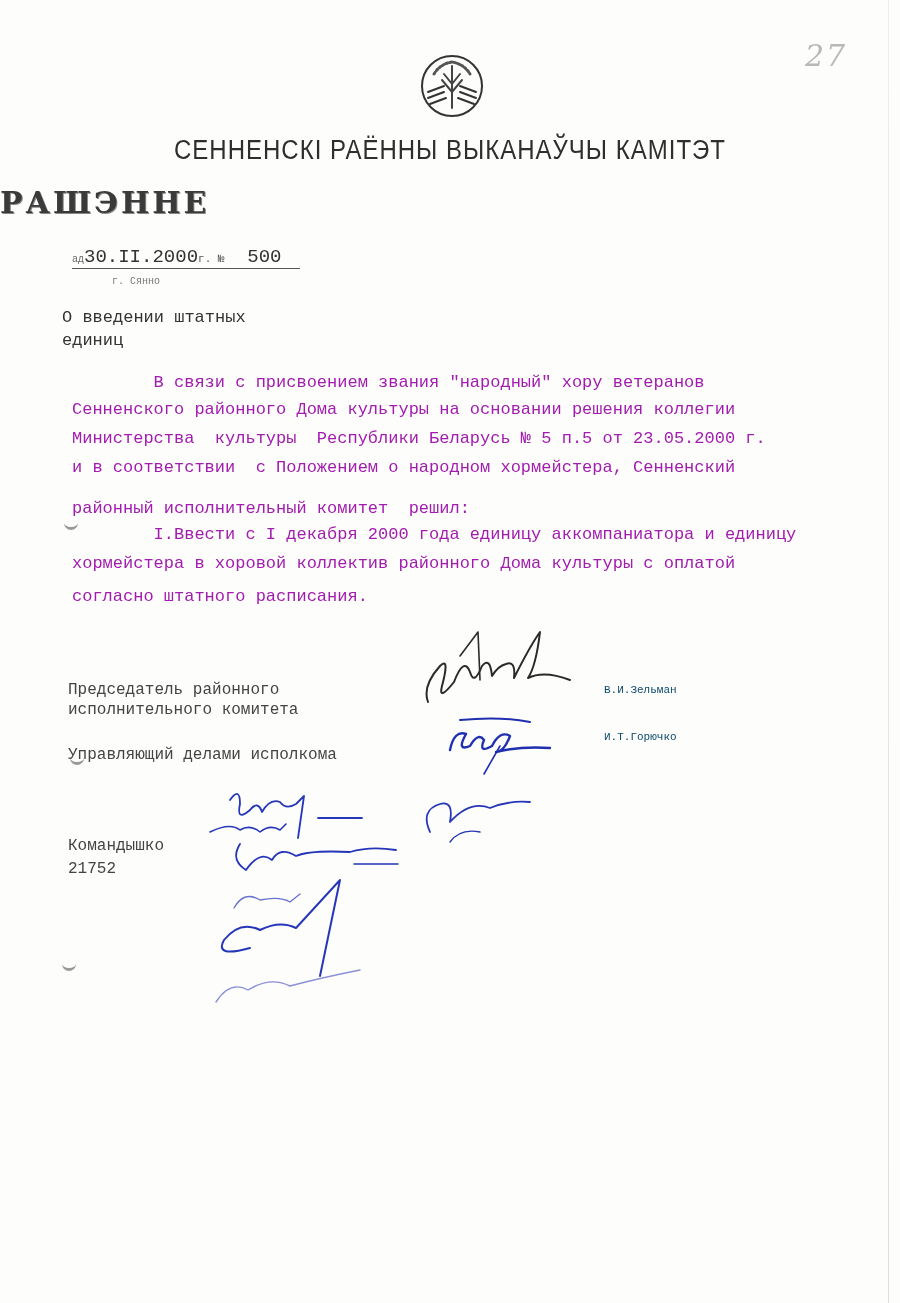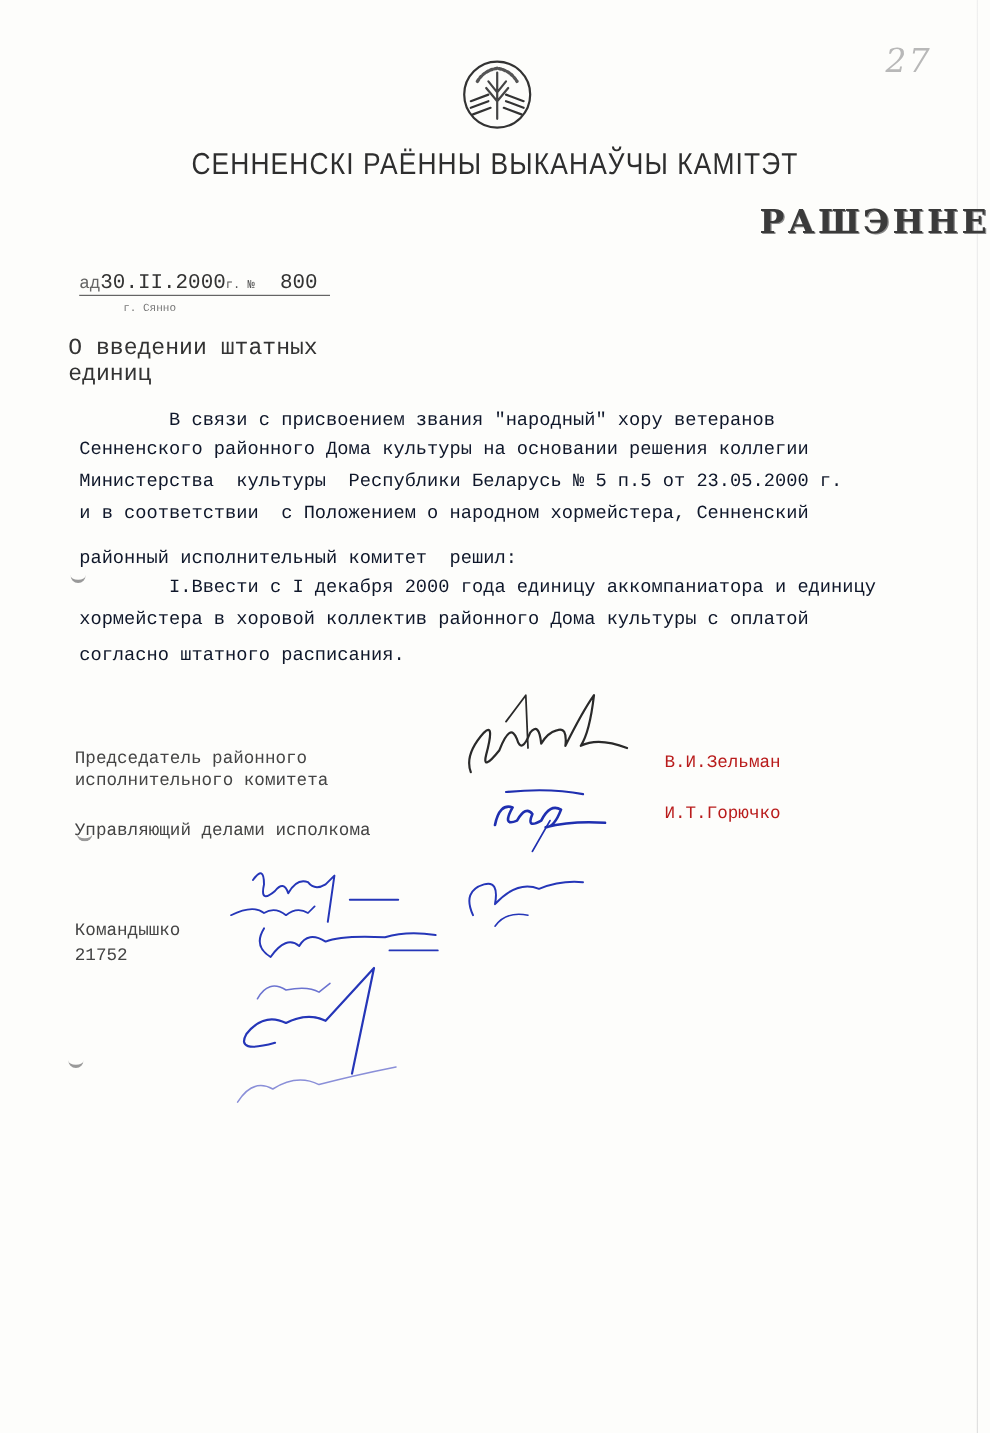--- a/index.html
+++ b/index.html
@@ -4,29 +4,29 @@
   <style>
     html, body { margin: 0; padding: 0; }
     body {
       width: 900px; height: 1303px; background: #fdfdfb; position: relative; overflow: hidden;
       font-family: "Liberation Mono", "DejaVu Sans Mono", monospace; color: #3a3a3a;
     }
     .abs { position: absolute; }
     .archive-num { left: 805px; top: 38px; font-family: "DejaVu Serif", serif; font-style: italic; font-size: 30px; color: #b8b8b8; letter-spacing: 2px; }
     .emblem { left: 418px; top: 52px; width: 68px; height: 68px; }
     .org-title { left: 0; width: 900px; top: 136px; text-align: center; font-family: "Liberation Sans", "DejaVu Sans", sans-serif; font-size: 24px; color: #2e2e2e; letter-spacing: 1px; transform: scaleY(1.15); }
-    .doc-type { left: 0; width: 900px; top: 185px; text-align: right; font-family: "DejaVu Serif", "Liberation Serif", serif; font-weight: bold; font-size: 30px; color: #3a3a3a; letter-spacing: 3px; text-shadow: 1px 1px 0 #888; }
+    .doc-type { left: 0; width: 900px; top: 185px; text-align: left; font-family: "DejaVu Serif", "Liberation Serif", serif; font-weight: bold; font-size: 30px; color: #3a3a3a; letter-spacing: 3px; text-shadow: 1px 1px 0 #888; }
     .date-line { left: 72px; top: 246px; width: 228px; border-bottom: 1px solid #555; font-size: 19px; color: #333; white-space: nowrap; }
-    .date-line .prefix { font-size: 16px; color: #666; }
+    .date-line .prefix { font-size: 10px; color: #666; }
     .date-line .suffix { font-size: 11px; color: #555; }
     .place { left: 112px; top: 276px; font-size: 10px; color: #777; }
-    .subject { left: 62px; top: 306px; font-size: 21px; line-height: 23px; color: #333; }
-    .para { left: 72px; width: 780px; font-size: 17px; line-height: 26px; color: #0f172a; white-space: pre; }
+    .subject { left: 62px; top: 306px; font-size: 17px; line-height: 23px; color: #333; }
+    .para { left: 72px; width: 780px; font-size: 17px; line-height: 26px; color: #a21caf; white-space: pre; }
     .sig-label { font-size: 16px; line-height: 20px; color: #444; white-space: pre; margin-top: 14px; }
-    .sig-name { font-size: 16px; color: #b91c1c; text-align: right; }
+    .sig-name { font-size: 11px; color: #0c4a6e; text-align: right; }
     .punch { width: 14px; height: 10px; border-bottom: 3px solid #999; border-radius: 0 0 8px 8px; }
     svg path { fill: none; stroke-linecap: round; stroke-linejoin: round; }
     .margin-line { left: 888px; top: 0; width: 1px; height: 1303px; background: linear-gradient(#eee, #ddd); }
   </style>
 </head>
 <body>
 
 <div class="abs margin-line"></div>
 
 <div class="abs archive-num">27</div>
@@ -38,21 +38,21 @@
     <path d="M58 40 L42 34 M58 46 L42 40 M56 52 L40 46" stroke="#333" stroke-width="2"></path>
     <path d="M34 14 L34 56 M26 22 L34 32 L42 22 M24 28 L34 40 L44 28" stroke="#444" stroke-width="2"></path>
     <path d="M16 22 Q22 12 34 10 Q46 12 52 22" stroke="#555" stroke-width="3" stroke-dasharray="2 2"></path>
   </svg>
 </div>
 
 <div class="abs org-title">СЕННЕНСКІ РАЁННЫ ВЫКАНАЎЧЫ КАМІТЭТ</div>
 <div class="abs doc-type">РАШЭННЕ</div>
 
 <div class="abs date-line">
-  <span class="prefix">ад</span><span>30.II.2000</span><span class="suffix">г. №</span>&nbsp;&nbsp;<span>800</span>
+  <span class="prefix">ад</span><span>30.II.2000</span><span class="suffix">г. №</span>&nbsp;&nbsp;<span>500</span>
 </div>
 <div class="abs place">г. Сянно</div>
 
 <div class="abs subject">
   <div>О введении штатных</div>
   <div>единиц</div>
 </div>
 
 <div class="abs para" style="top:370px">        В связи с присвоением звания "народный" хору ветеранов</div>
 <div class="abs para" style="top:397px">Сенненского районного Дома культуры на основании решения коллегии</div>

